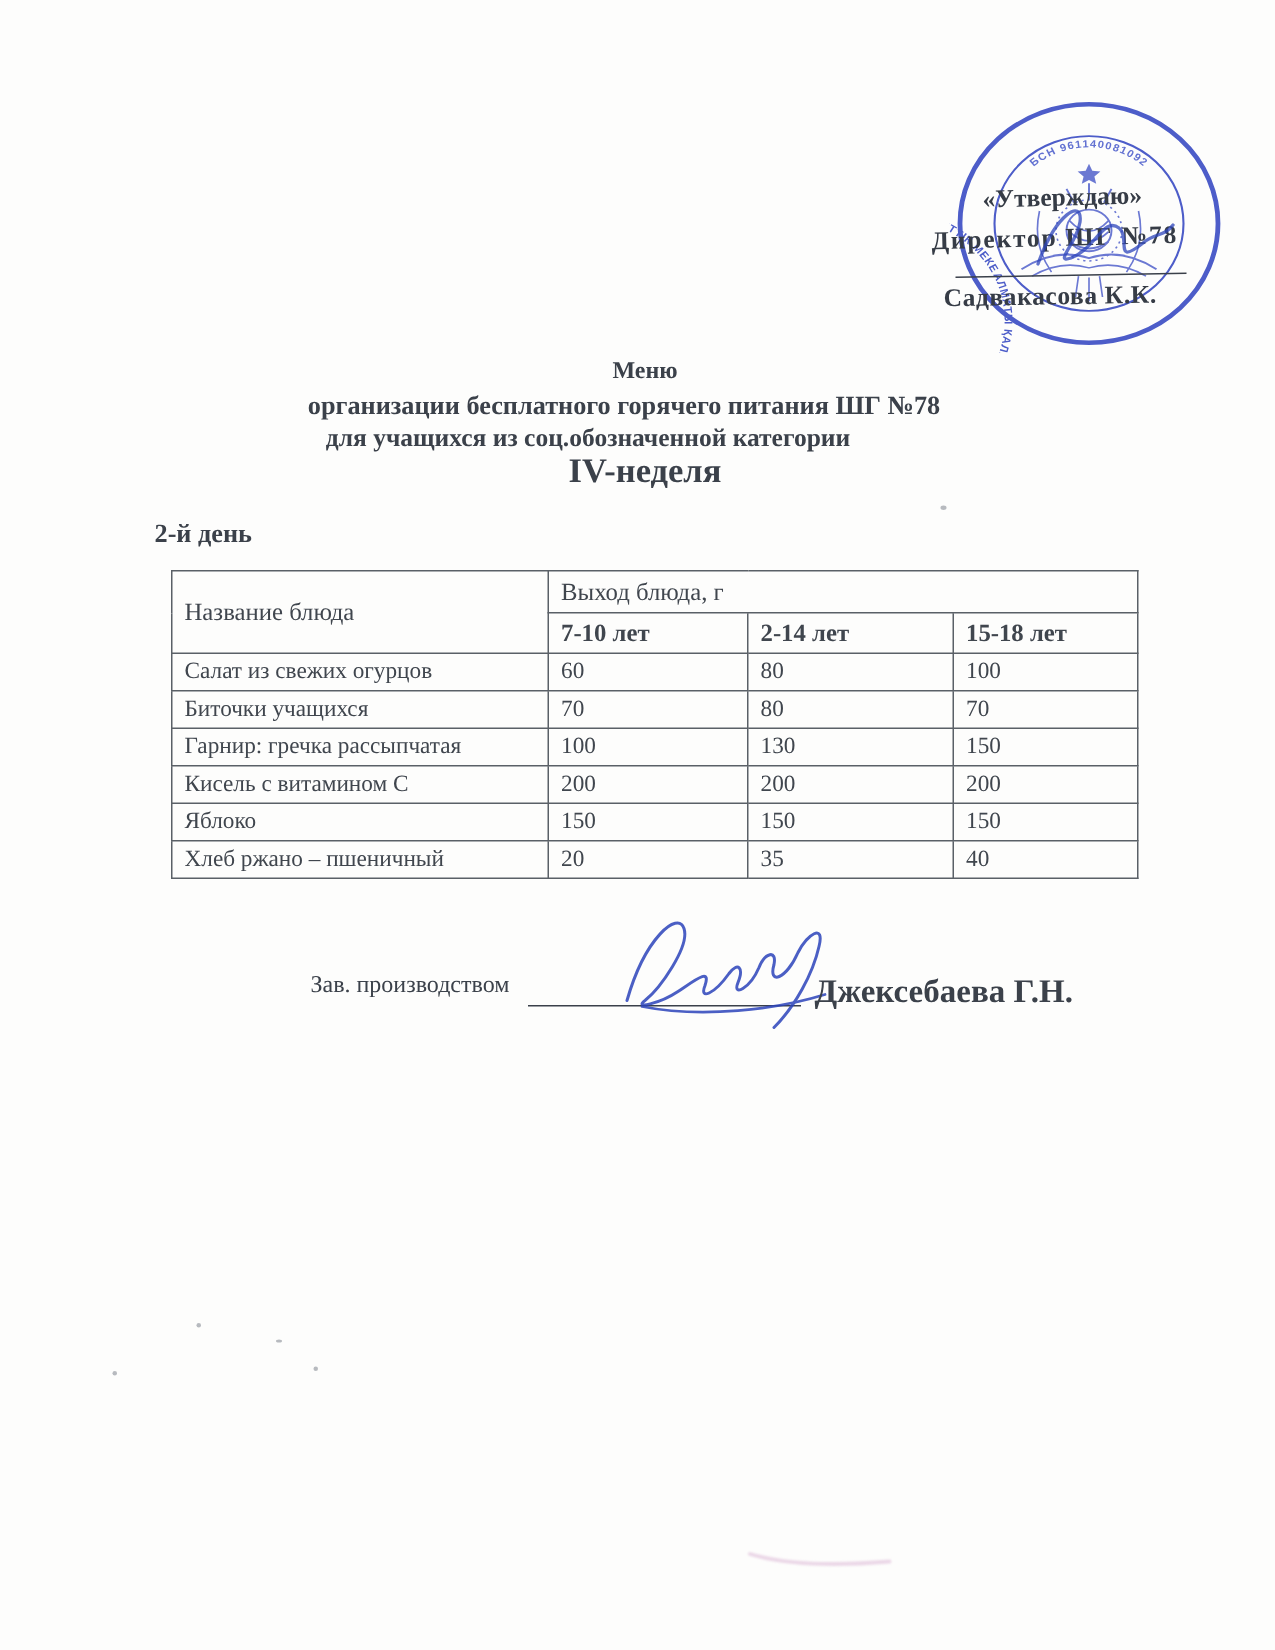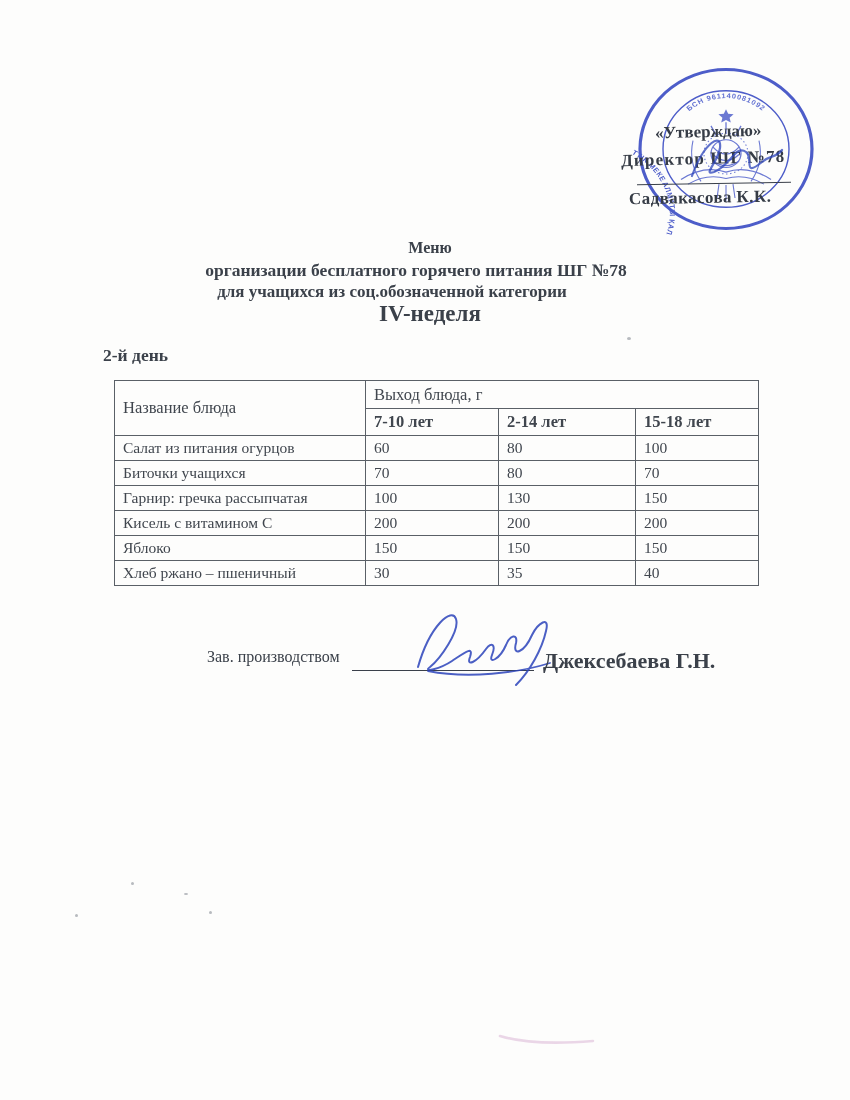--- a/index.html
+++ b/index.html
@@ -102,21 +102,21 @@
       <tr class="h1">
         <td class="name-h" rowspan="2">Название блюда</td>
         <td class="group-h" colspan="3">Выход блюда, г</td>
       </tr>
       <tr class="h2">
         <td>7-10 лет</td>
         <td>2-14 лет</td>
         <td>15-18 лет</td>
       </tr>
       <tr class="dr">
-        <td>Салат из питания огурцов</td>
+        <td>Салат из свежих огурцов</td>
         <td>60</td>
         <td>80</td>
         <td>100</td>
       </tr>
       <tr class="dr">
         <td>Биточки учащихся</td>
         <td>70</td>
         <td>80</td>
         <td>70</td>
       </tr>
@@ -133,21 +133,21 @@
         <td>200</td>
       </tr>
       <tr class="dr">
         <td>Яблоко</td>
         <td>150</td>
         <td>150</td>
         <td>150</td>
       </tr>
       <tr class="dr">
         <td>Хлеб ржано – пшеничный</td>
-        <td>30</td>
+        <td>20</td>
         <td>35</td>
         <td>40</td>
       </tr>
     </tbody>
   </table>
 
   <div class="sig-role">Зав. производством</div>
   <div class="sig-line"></div>
   <svg class="sig-hand" viewBox="0 0 165 95">
     <path d="M 20,64 C 32,22 54,4 58,16 C 62,28 42,56 32,64 C 24,70 42,66 54,58 C 66,50 76,42 72,54 C 68,64 78,60 88,46 C 94,38 98,42 94,52 C 90,62 102,56 108,42 C 112,32 120,30 118,40 C 114,54 126,50 134,32 C 140,20 152,12 148,28 C 144,46 132,68 118,82" fill="none" stroke="#2c44bb" stroke-width="2" stroke-linecap="round"></path>

